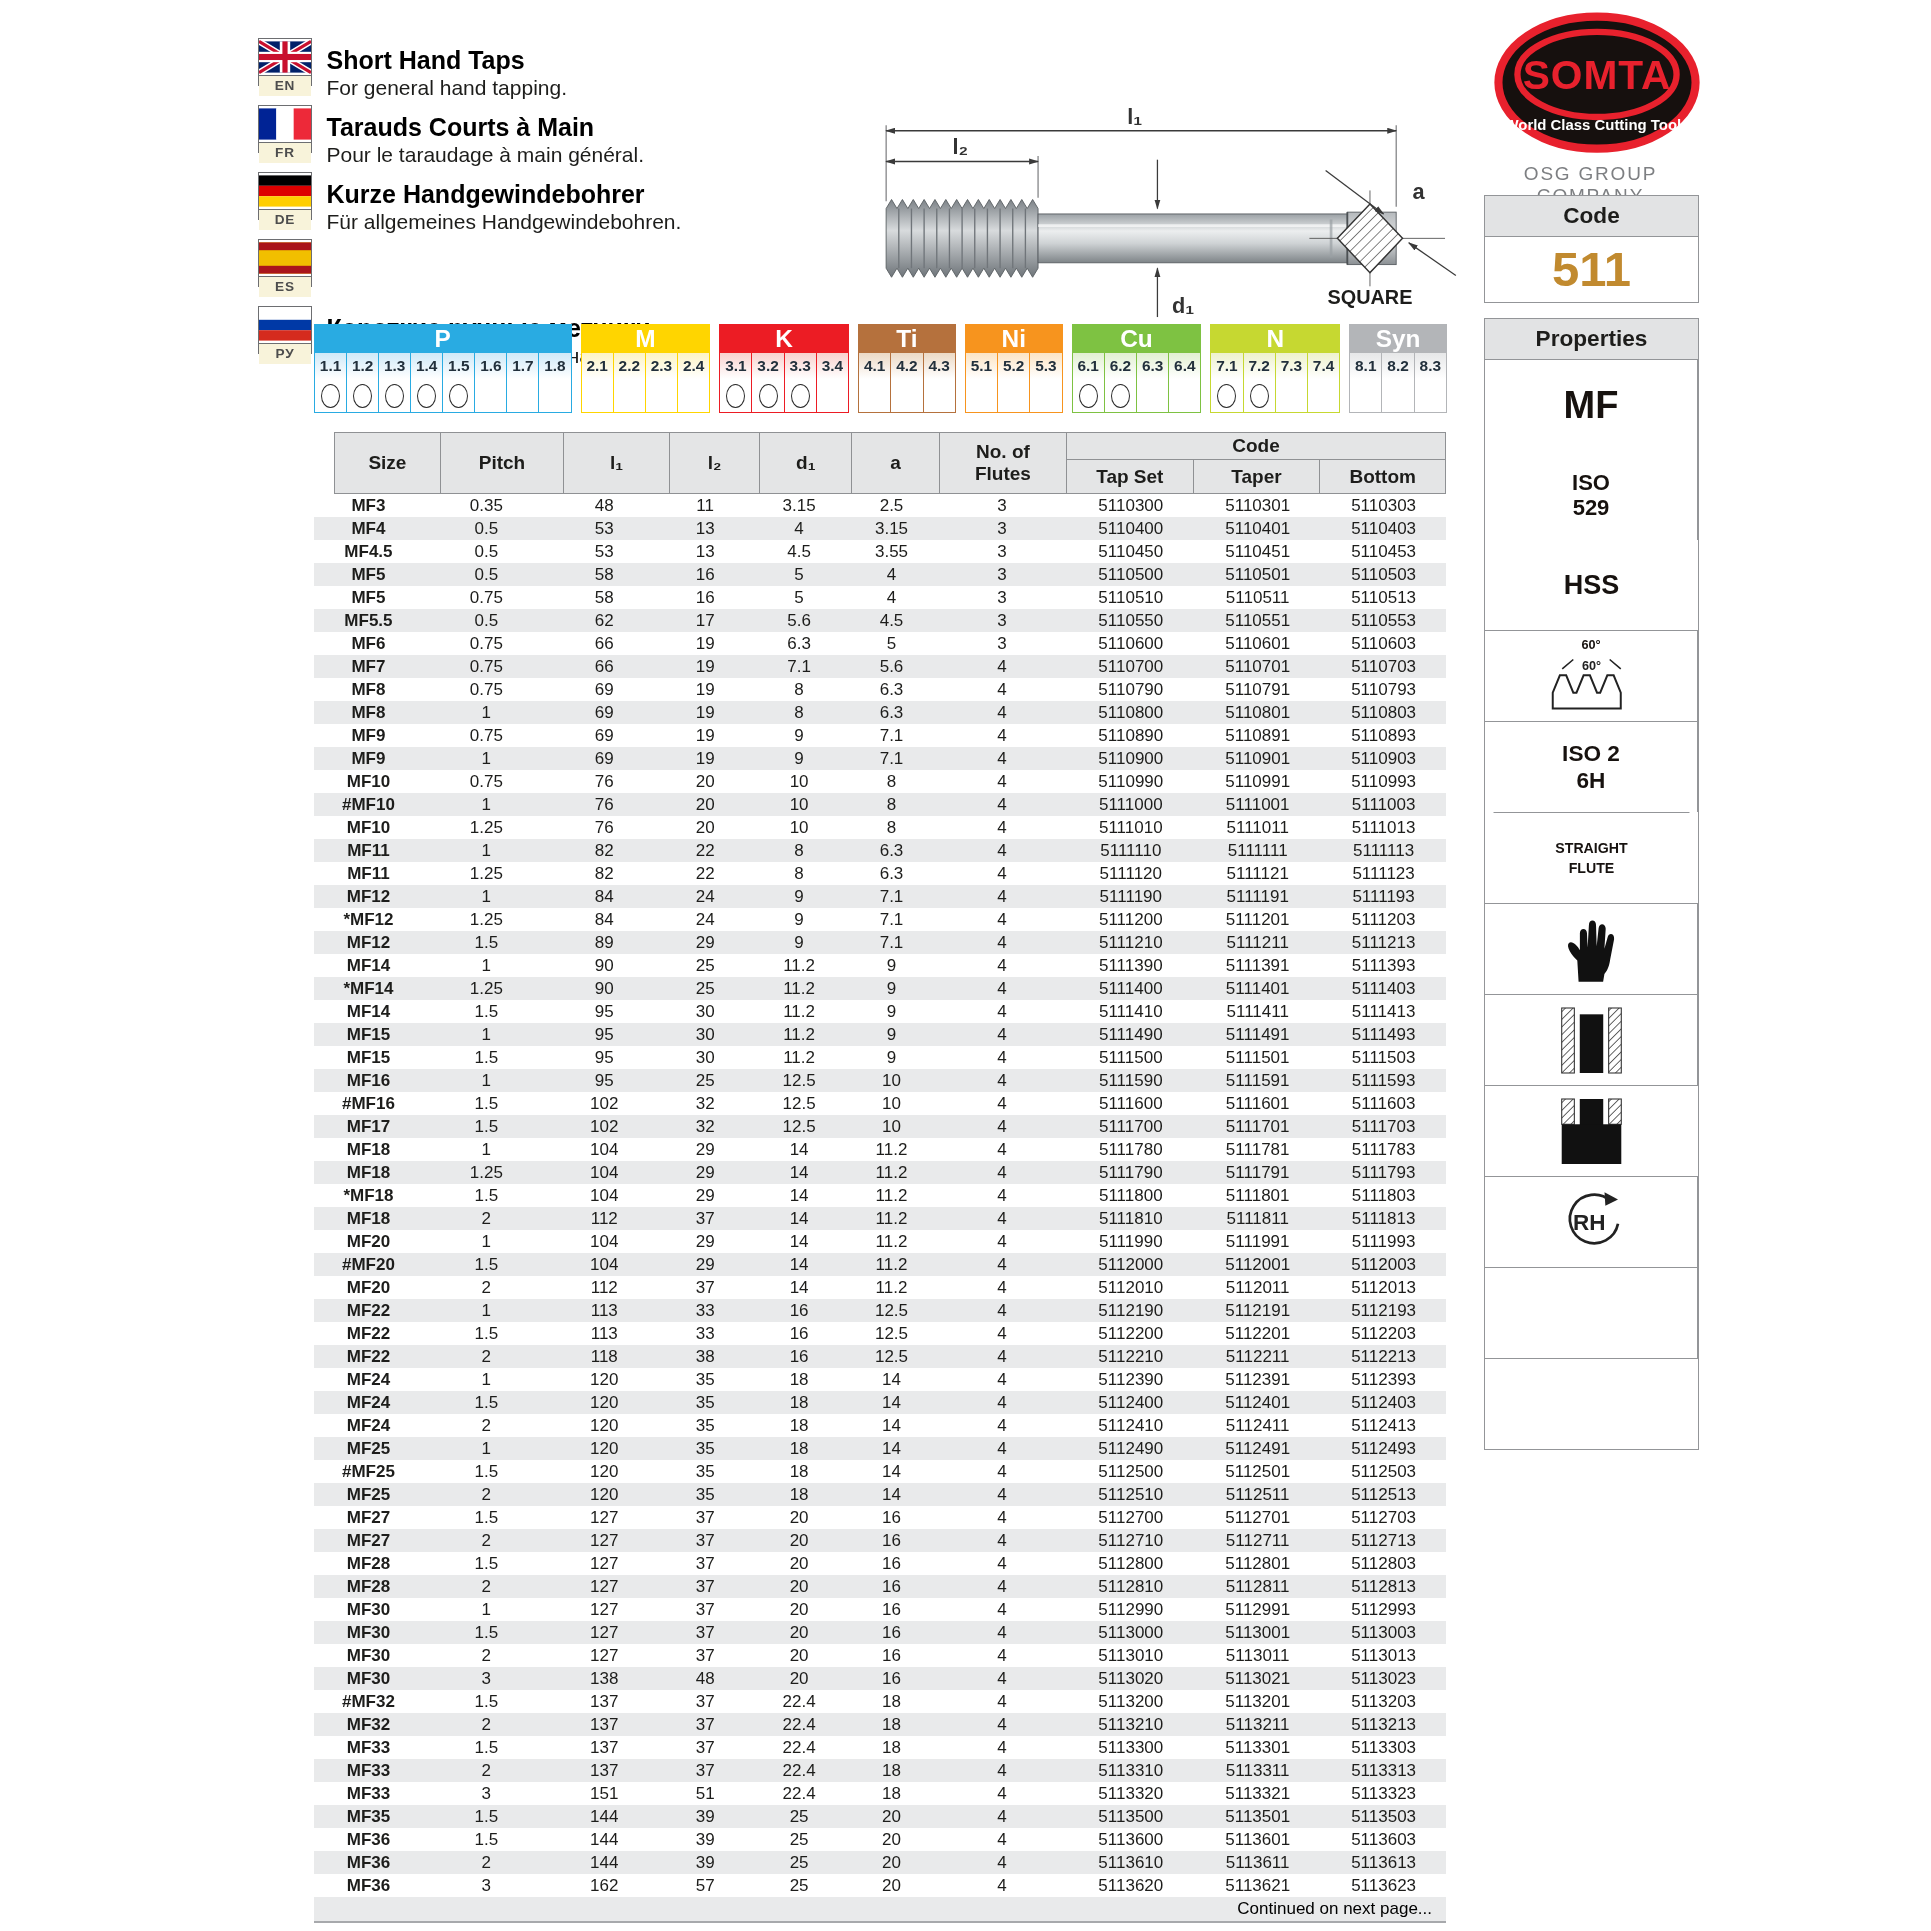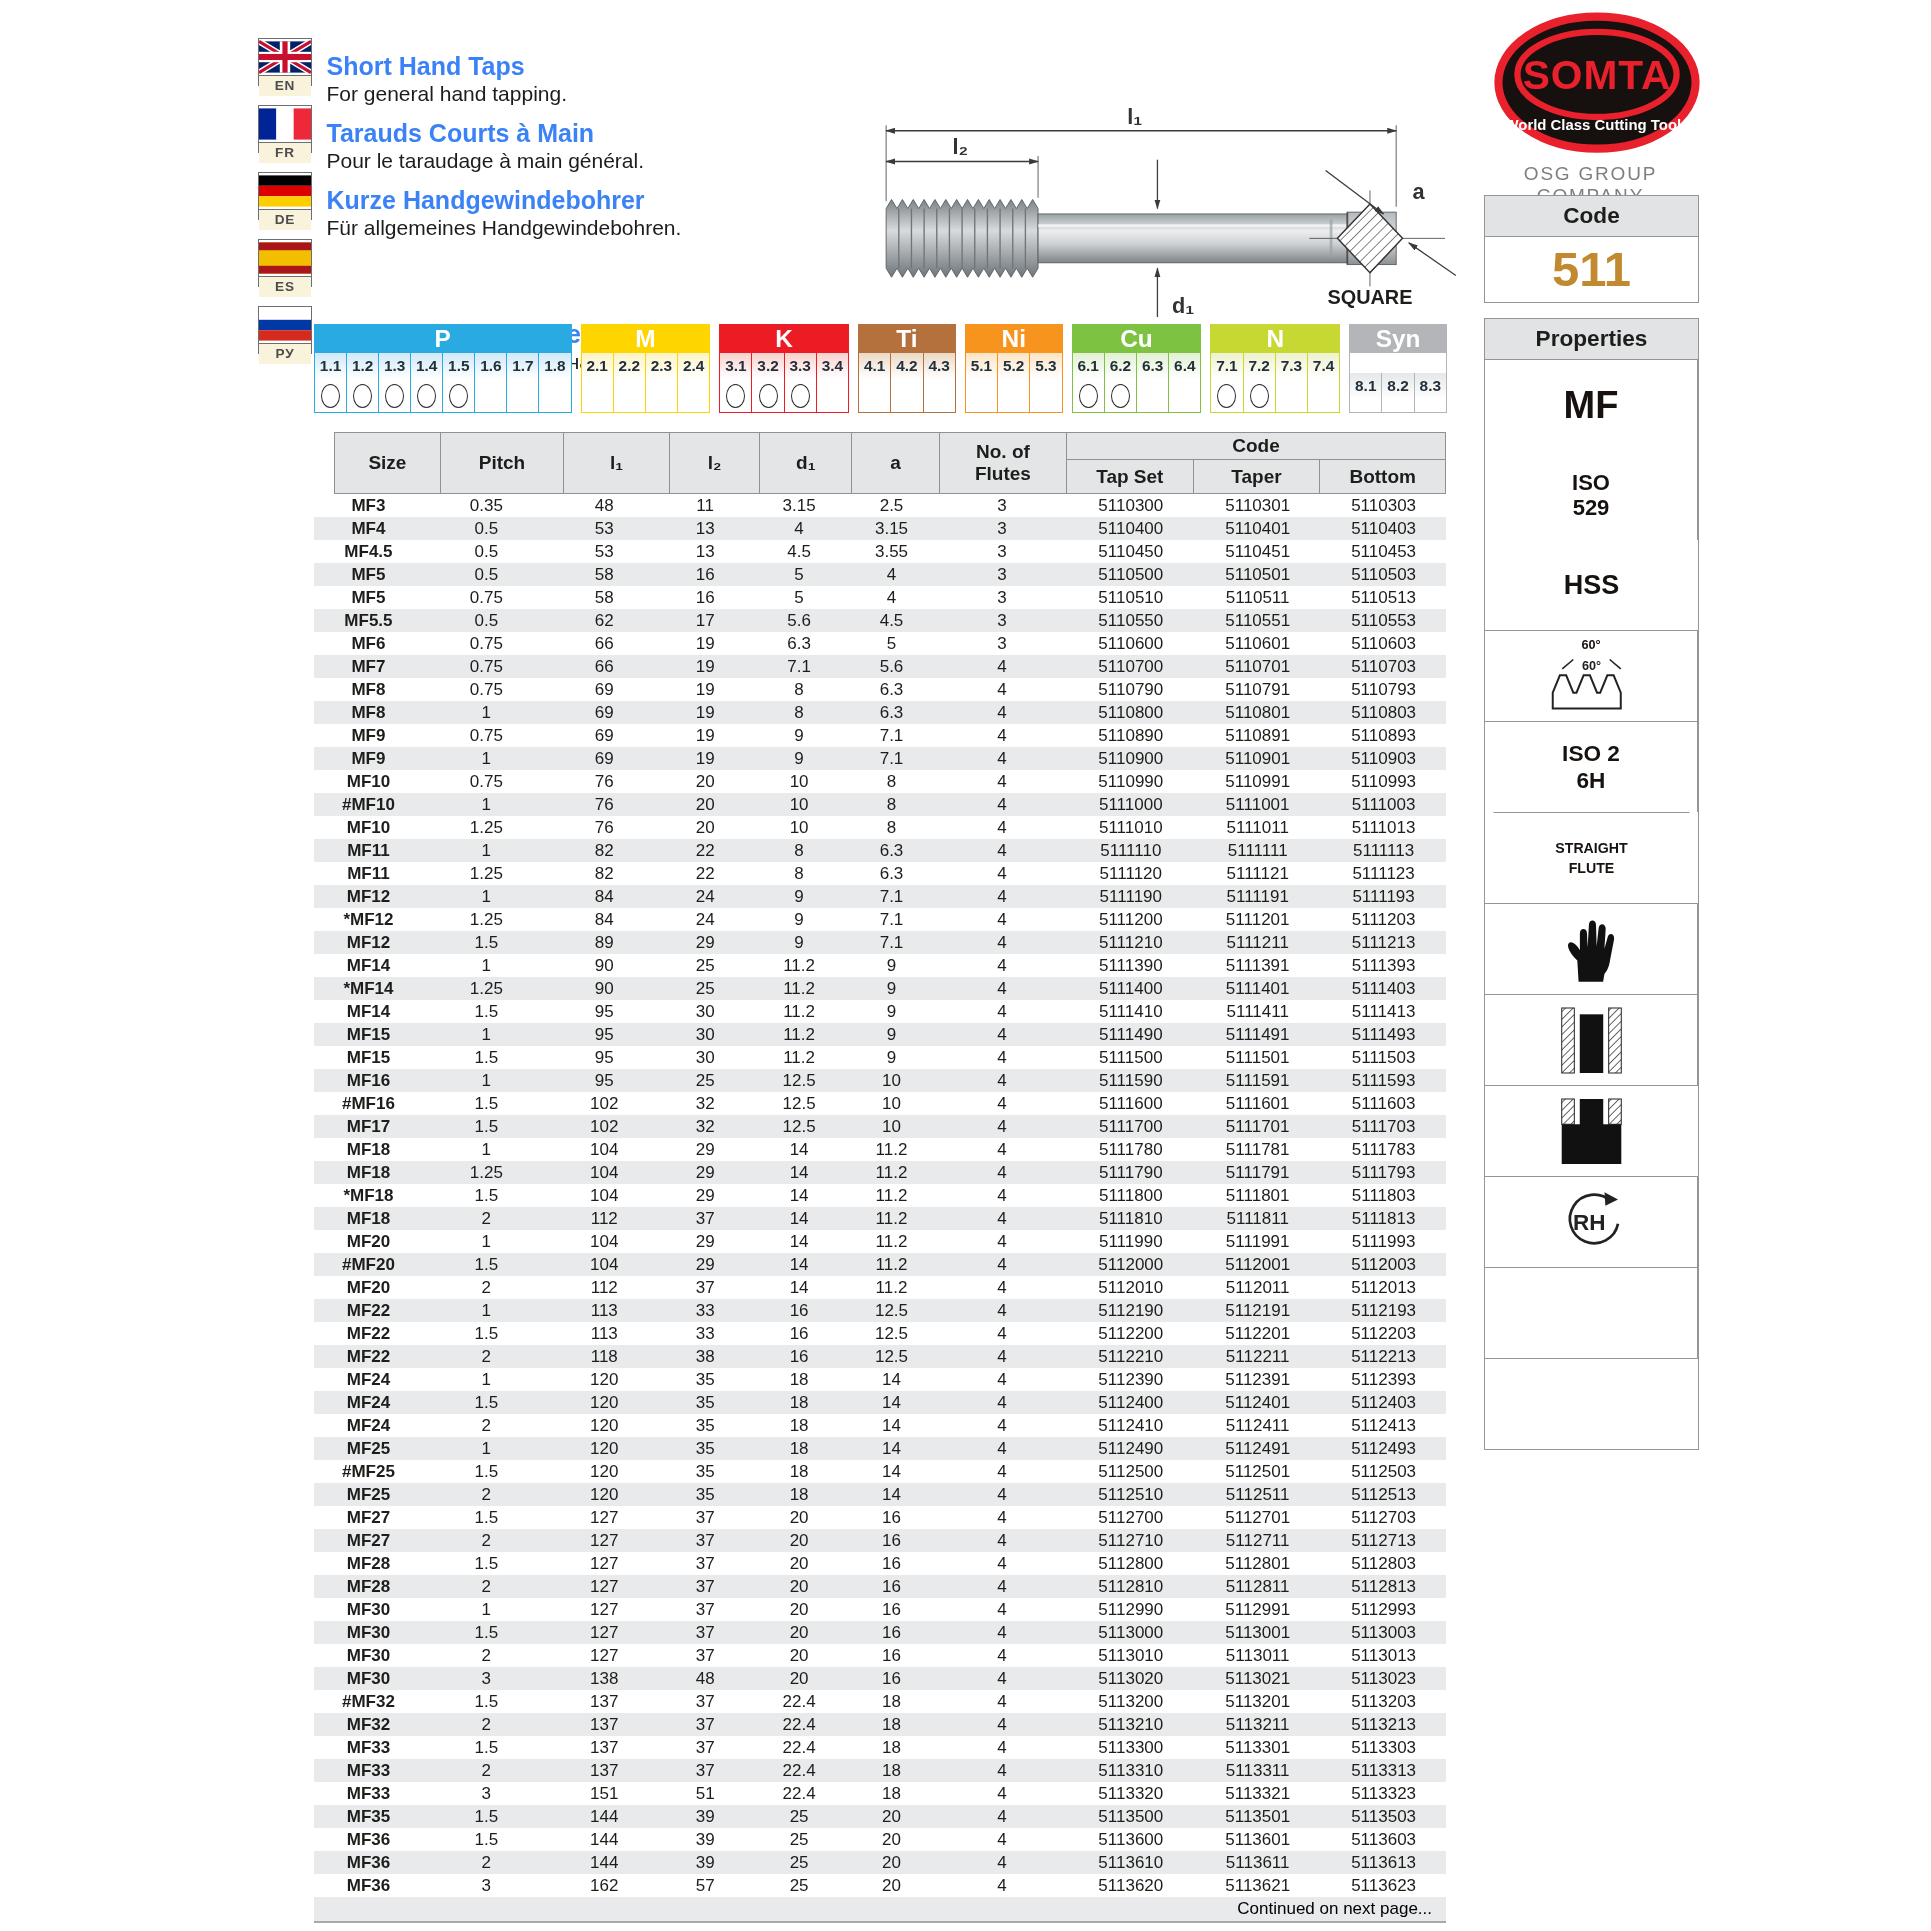--- a/index.html
+++ b/index.html
@@ -6,21 +6,21 @@
   .page{position:relative;width:1931px;height:1931px;background:#fff;overflow:hidden;
         font-family:"Liberation Sans",sans-serif;color:#1d1d1b;}
 
   
   .langs{position:absolute;left:258px;top:38px;width:597px;}
   .lang{display:flex;gap:14.5px;margin-bottom:9px;height:58px;}
   .flagbox{width:54px;border:0.9px solid #6d6e71;box-sizing:border-box;height:48px;background:#fff;}
   .flagbox svg{display:block;width:52px;height:36px;}
   .flaglabel{height:20px;background:#f8f3da;border-top:0.9px solid #6d6e71;text-align:center;
              font-size:13.6px;font-weight:bold;color:#4d4d4d;line-height:20px;letter-spacing:0.9px;}
-  .ltitle{font-size:25px;font-weight:bold;color:#3b82f6;line-height:1.1;margin-top:15px;}
+  .ltitle{font-size:25px;font-weight:bold;color:#000000;line-height:1.1;margin-top:9px;}
   .lsub{font-size:21px;color:#1d1d1b;line-height:1.2;}
 
   
   .drawing{position:absolute;left:859px;top:107px;width:624px;height:213px;}
 
   
   .logo{position:absolute;left:1493px;top:11px;width:208px;height:145px;}
   .osg{position:absolute;left:1482px;top:163px;width:217px;text-align:center;
        font-size:19px;color:#7d7f82;letter-spacing:1.8px;}
   .codebox{position:absolute;left:1484px;top:195px;width:213px;border:0.9px solid #939598;background:#fff;}
@@ -474,21 +474,21 @@
           <div class="bcell">
          <div class="bnum">7.3</div>
          <div class="bcirc"></div>
        </div>
           <div class="bcell">
          <div class="bnum">7.4</div>
          <div class="bcirc"></div>
        </div>
         </div>
       </div>
-      <div class="band" style="--bc: #b3b5b8; --tint: #e6e7e8; flex-grow: 3; flex-basis: 0px; gap: 20px;">
+      <div class="band" style="--bc: #b3b5b8; --tint: #e6e7e8; flex-grow: 3; flex-basis: 0px;">
         <div class="bhead">Syn</div>
      <div class="bcells">
           <div class="bcell">
          <div class="bnum">8.1</div>
          <div class="bcirc"></div>
        </div>
           <div class="bcell">
          <div class="bnum">8.2</div>
          <div class="bcirc"></div>
        </div>

